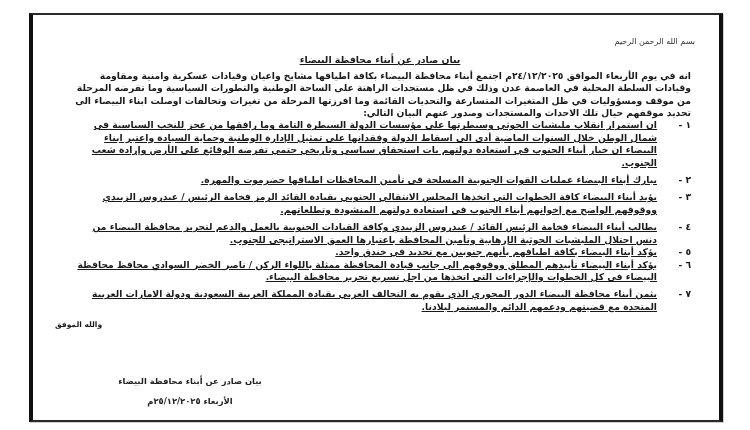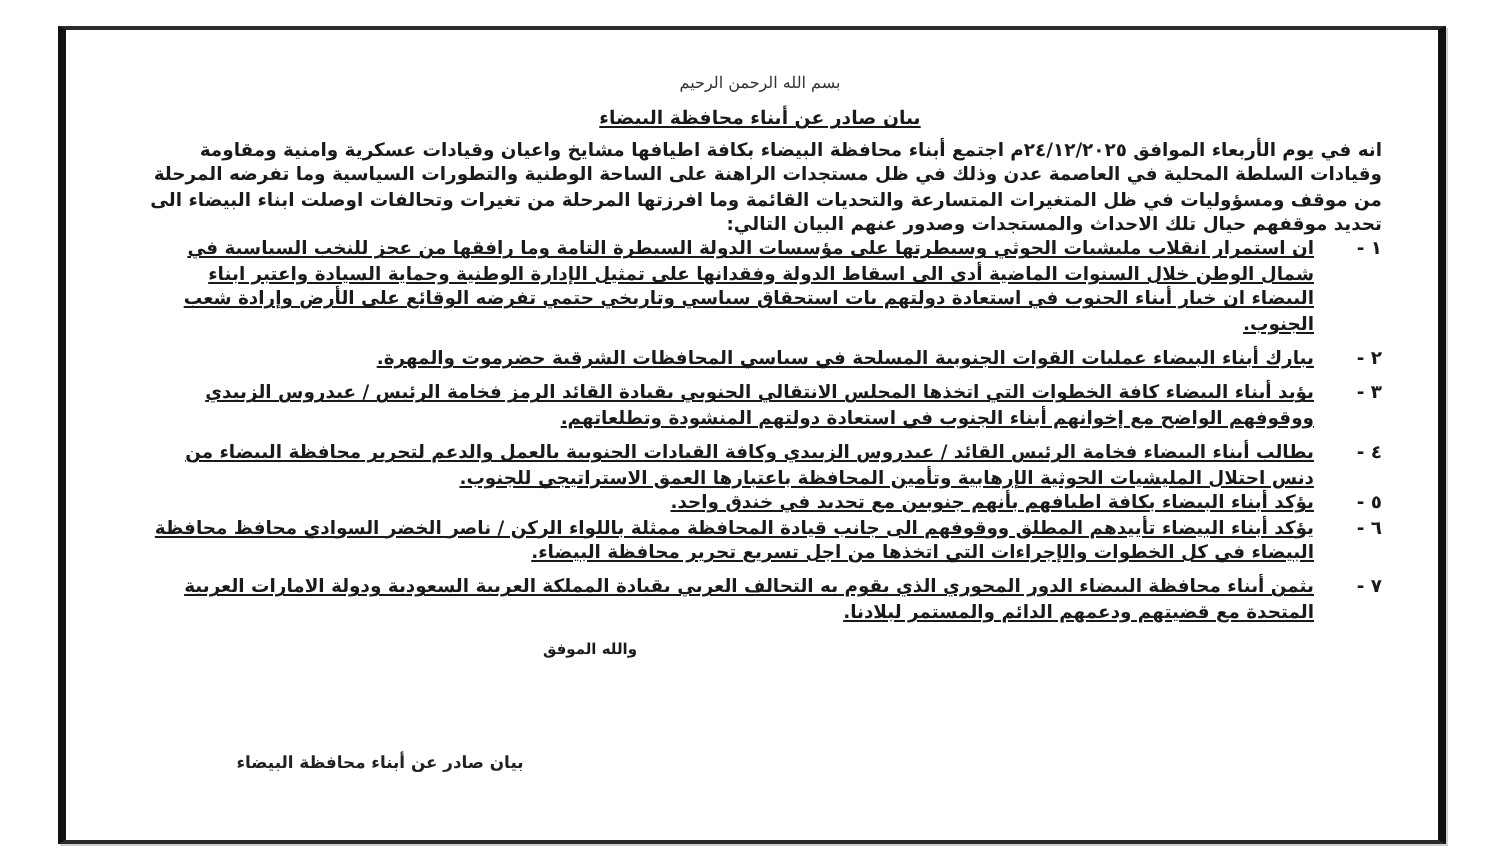--- a/index.html
+++ b/index.html
@@ -34,21 +34,20 @@
     top: 36px;
     width: 640px;
     direction: rtl;
     text-align: right;
     font-size: 9.2px;
     line-height: 12.4px;
     font-weight: bold;
     letter-spacing: 0.1px;
   }
   .basmala {
-    text-align: center;
     font-size: 8px;
     font-weight: normal;
     color: #333;
     margin-bottom: 6px;
     padding-left: 10px;
   }
   .title {
     text-align: center;
     font-size: 9.4px;
     text-decoration: underline;
@@ -74,21 +73,21 @@
   .item .num {
     flex: 0 0 34px;
     text-align: right;
   }
   .item .text {
     flex: 1 1 auto;
     text-decoration: underline;
   }
   .item.gap { margin-top: 5px; }
   .closing {
-    text-align: center;
+    text-align: left;
     font-size: 7.5px;
     margin-top: 6px;
     padding-right: 160px;
   }
   .sign {
     position: absolute;
     left: 90px;
     top: 371px;
     width: 200px;
     direction: rtl;
@@ -109,21 +108,21 @@
   <div class="title">بيان صادر عن أبناء محافظة البيضاء</div>
   <div class="intro">انه في يوم الأربعاء الموافق ٢٤/١٢/٢٠٢٥م اجتمع أبناء محافظة البيضاء بكافة اطيافها مشايخ واعيان وقيادات عسكرية وامنية ومقاومة وقيادات السلطة المحلية في العاصمة عدن وذلك في ظل مستجدات الراهنة على الساحة الوطنية والتطورات السياسية وما تفرضه المرحلة من موقف ومسؤوليات في ظل المتغيرات المتسارعة والتحديات القائمة وما افرزتها المرحلة من تغيرات وتحالفات اوصلت ابناء البيضاء الى تحديد موقفهم حيال تلك الاحداث والمستجدات وصدور عنهم البيان التالي:</div>
 
   <ol class="items">
     <li class="item">
       <span class="num">١ -</span>
       <span class="text">ان استمرار انقلاب مليشيات الحوثي وسيطرتها على مؤسسات الدولة السيطرة التامة وما رافقها من عجز للنخب السياسية في شمال الوطن خلال السنوات الماضية أدى الى اسقاط الدولة وفقدانها على تمثيل الإدارة الوطنية وحماية السيادة واعتبر ابناء البيضاء ان خيار أبناء الجنوب في استعادة دولتهم بات استحقاق سياسي وتاريخي حتمي تفرضه الوقائع على الأرض وإرادة شعب الجنوب.</span>
     </li>
     <li class="item gap">
       <span class="num">٢ -</span>
-      <span class="text">يبارك أبناء البيضاء عمليات القوات الجنوبية المسلحة في سياسي المحافظات الشرقية حضرموت والمهرة.</span>
+      <span class="text">يبارك أبناء البيضاء عمليات القوات الجنوبية المسلحة في تأمين المحافظات اطيافها حضرموت والمهرة.</span>
     </li>
     <li class="item gap">
       <span class="num">٣ -</span>
       <span class="text">يؤيد أبناء البيضاء كافة الخطوات التي اتخذها المجلس الانتقالي الجنوبي بقيادة القائد الرمز فخامة الرئيس / عيدروس الزبيدي ووقوفهم الواضح مع إخوانهم أبناء الجنوب في استعادة دولتهم المنشودة وتطلعاتهم.</span>
     </li>
     <li class="item gap">
       <span class="num">٤ -</span>
       <span class="text">يطالب أبناء البيضاء فخامة الرئيس القائد / عيدروس الزبيدي وكافة القيادات الجنوبية بالعمل والدعم لتحرير محافظة البيضاء من دنس احتلال المليشيات الحوثية الإرهابية وتأمين المحافظة باعتبارها العمق الاستراتيجي للجنوب.</span>
     </li>
     <li class="item">
@@ -138,13 +137,14 @@
       <span class="num">٧ -</span>
       <span class="text">يثمن أبناء محافظة البيضاء الدور المحوري الذي يقوم به التحالف العربي بقيادة المملكة العربية السعودية ودولة الامارات العربية المتحدة مع قضيتهم ودعمهم الدائم والمستمر لبلادنا.</span>
     </li>
   </ol>
 
   <div class="closing">والله الموفق</div>
 </div>
 
 <div class="sign">
   <div>بيان صادر عن أبناء محافظة البيضاء</div>
+  <div>الأربعاء ٢٥/١٢/٢٠٢٥م</div>
 </div>
 
 </body></html>

